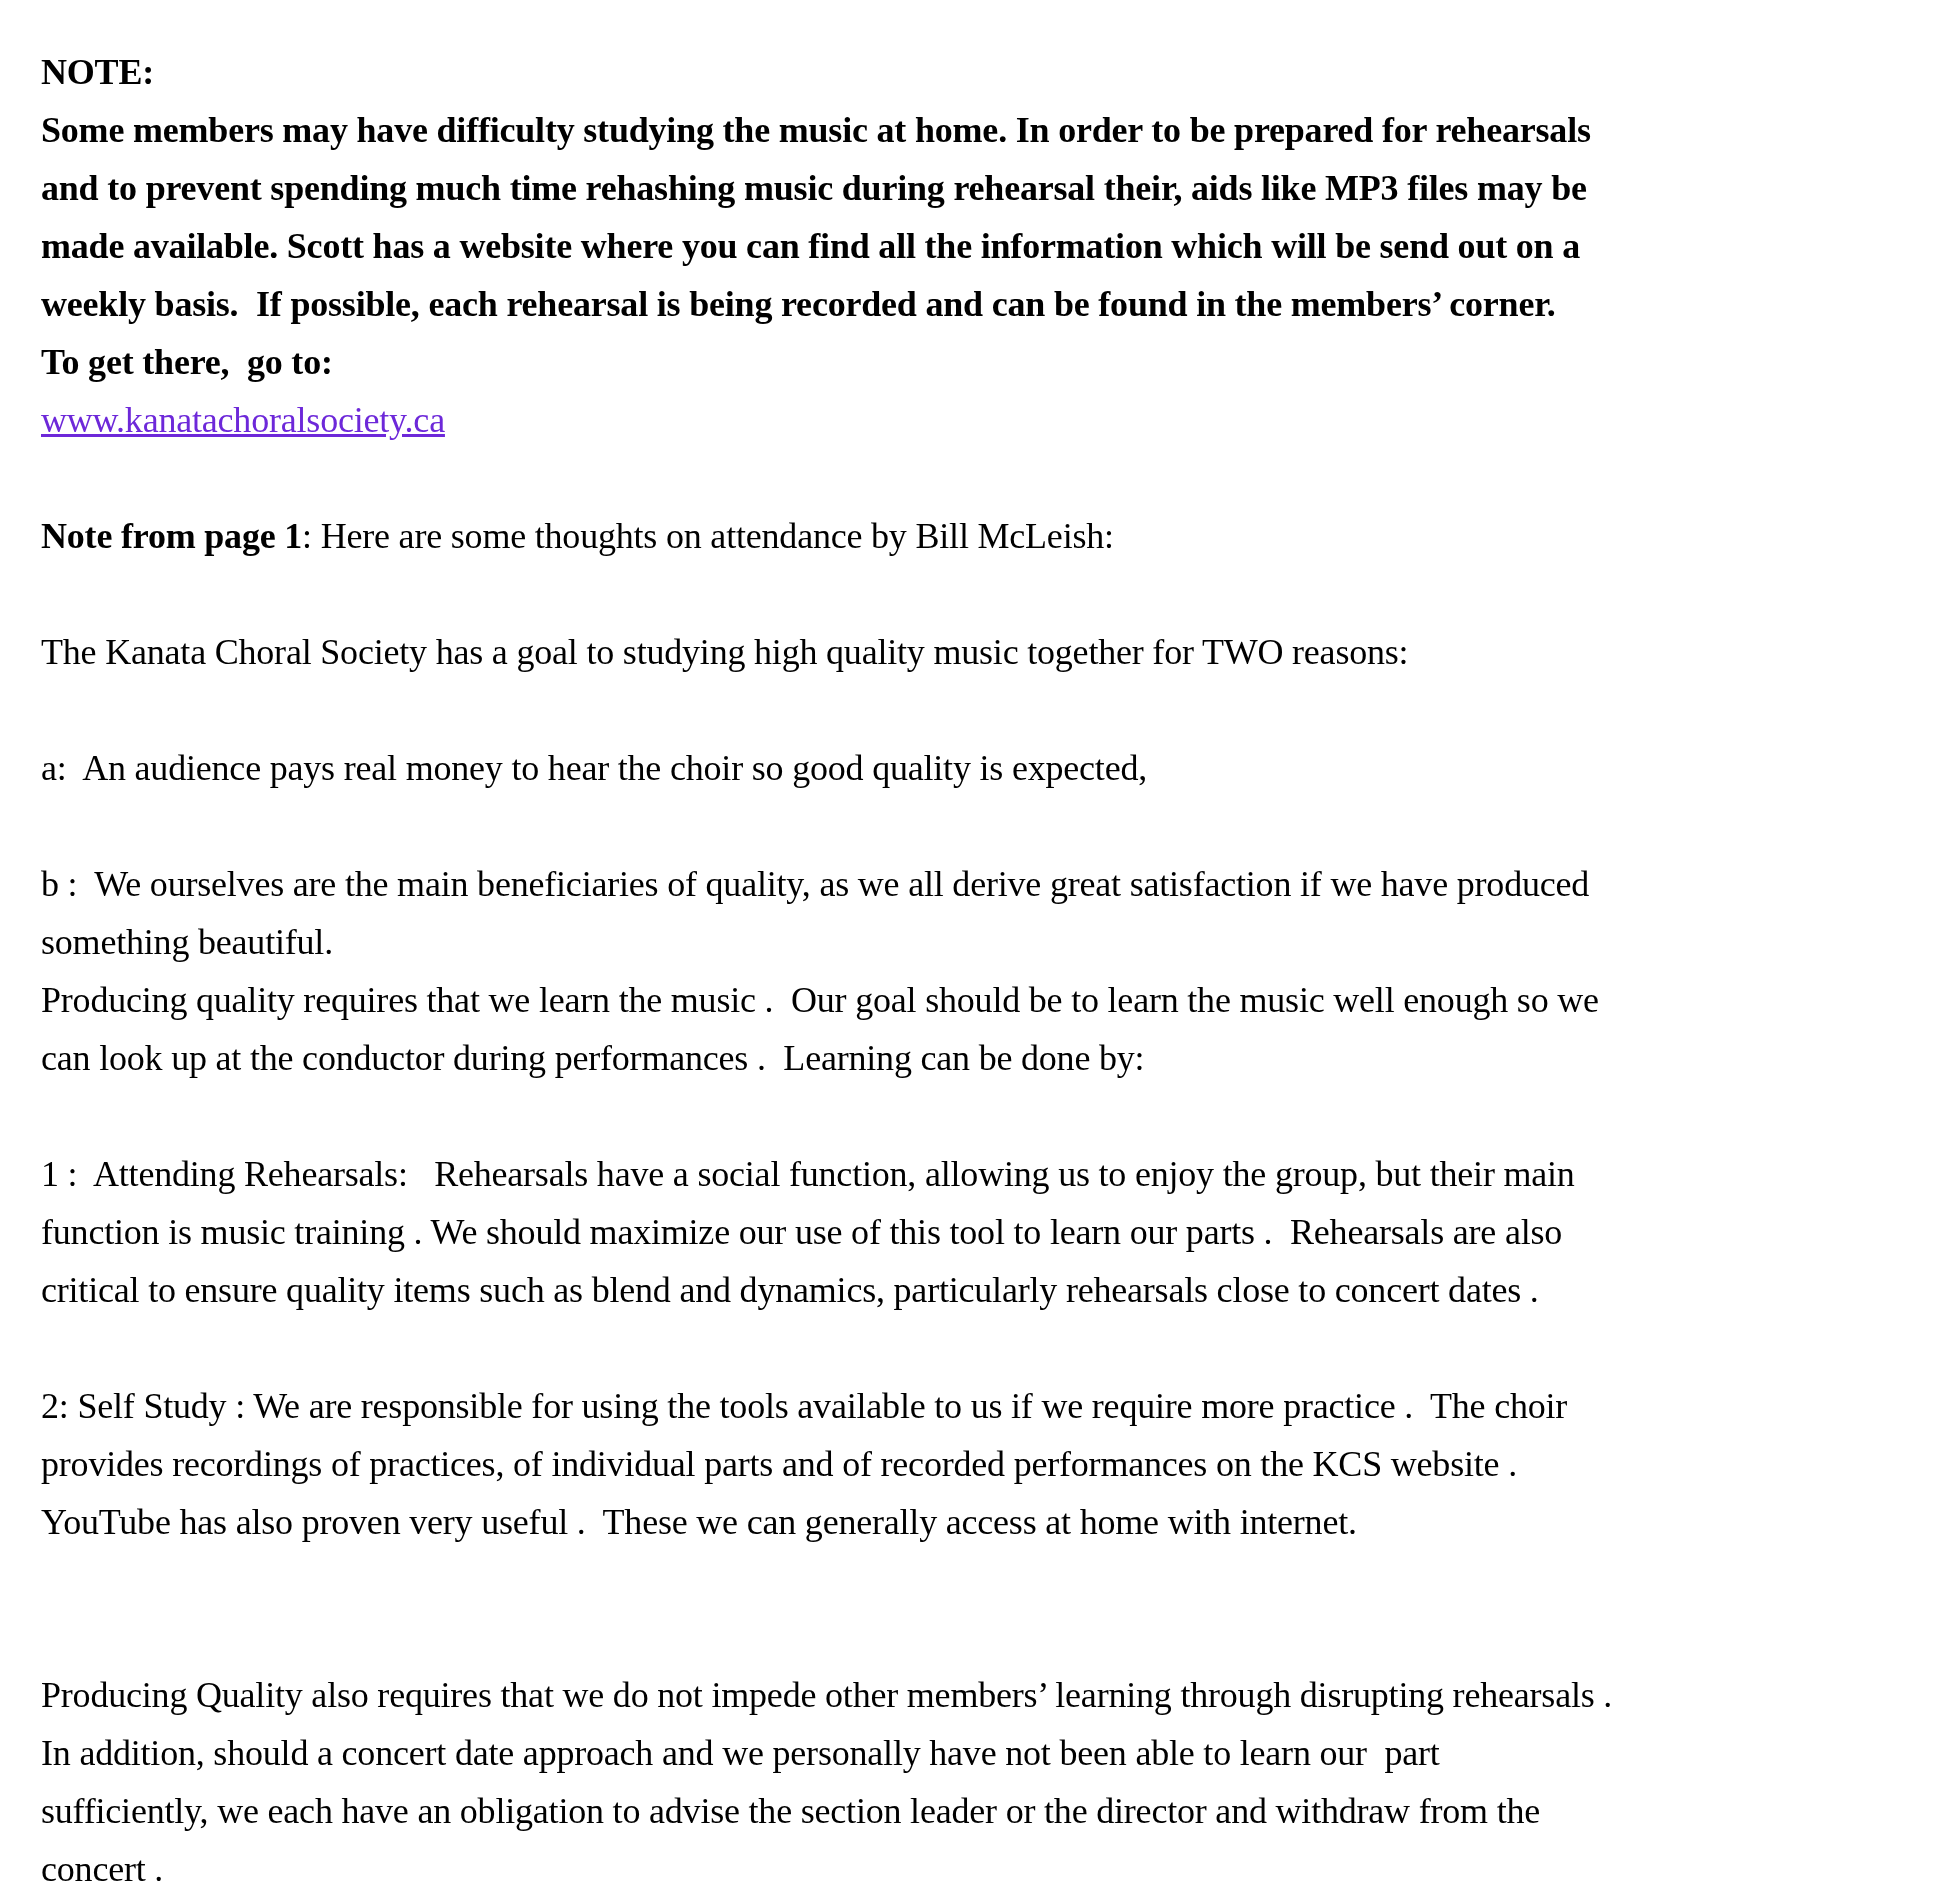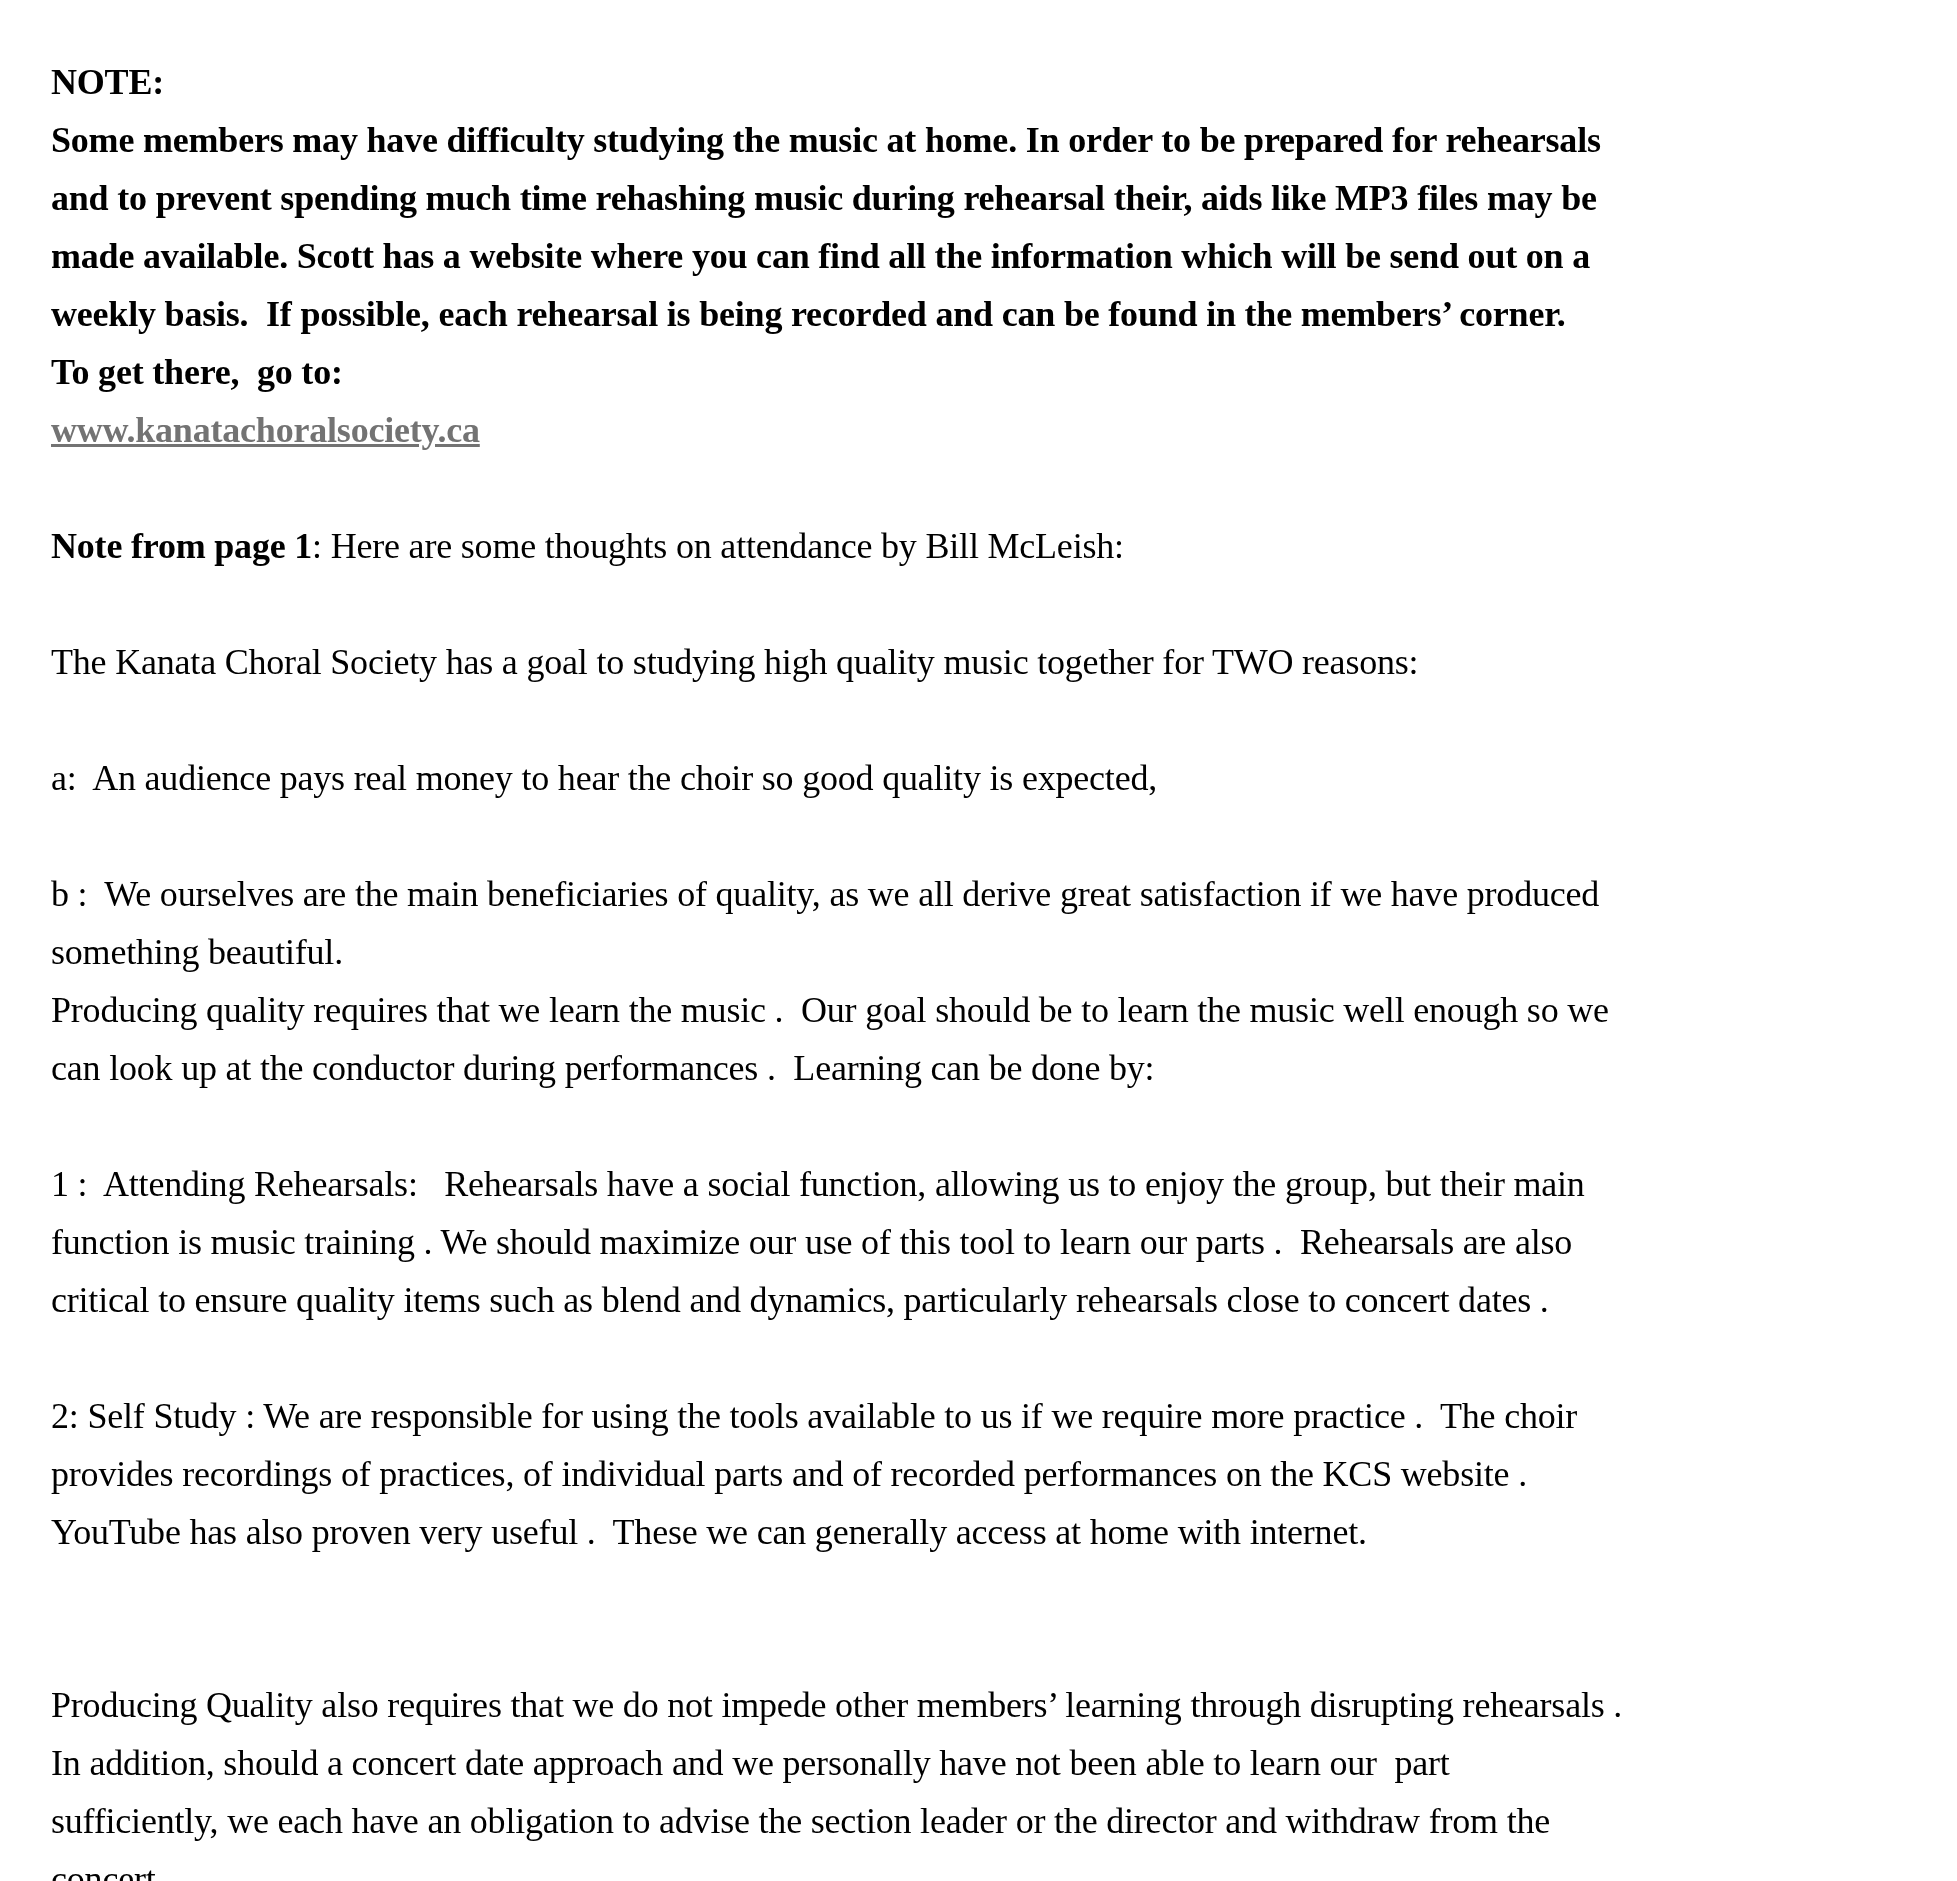--- a/index.html
+++ b/index.html
@@ -18,26 +18,26 @@
     font-family: "Liberation Serif", "DejaVu Serif", serif;
     color: #000000;
     font-size: 36px;
   }
   .ln {
     line-height: 58px;
     white-space: pre;        
     letter-spacing: -0.2px;
   }
   .b { font-weight: bold; }
-  .para { margin: 10px; }
+  .para { margin: 0; }
   .gap1 { margin-top: 58px; }   
   .gap2 { margin-top: 115px; }  
   a.weblink {
-    color: #737373;
-    font-weight: bold;
+    color: #6d28d9;
+    font-weight: normal;
     text-decoration: underline;
     cursor: pointer;
   }
 </style>
 </head>
 <body>
 
 <div class="page">
 
   <div class="para">

